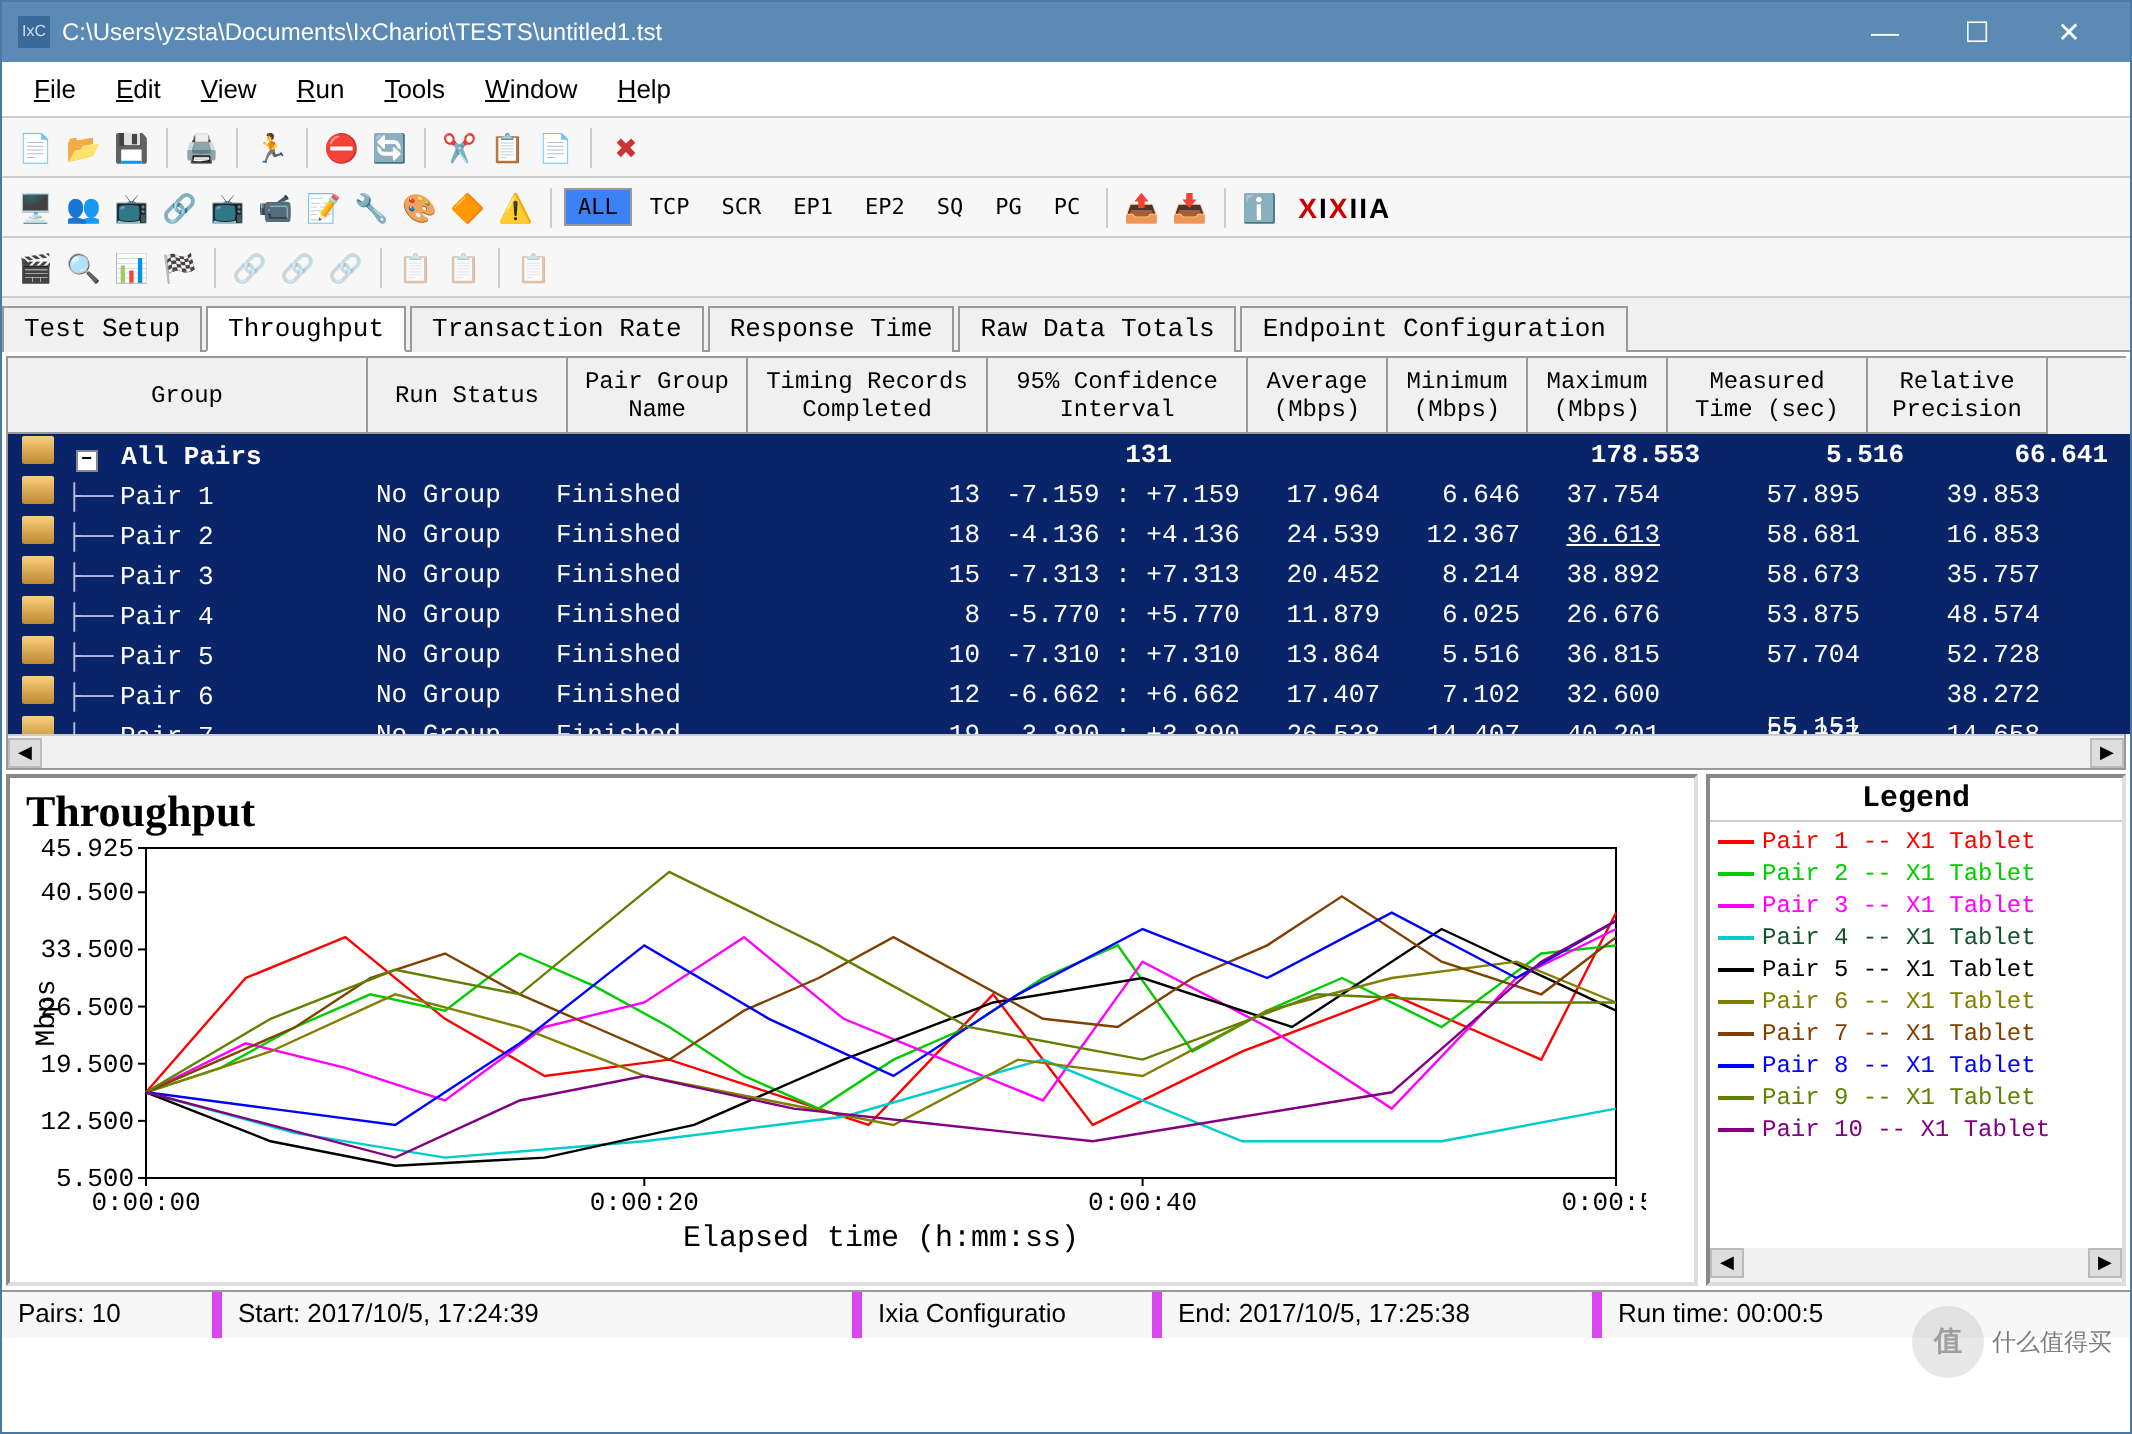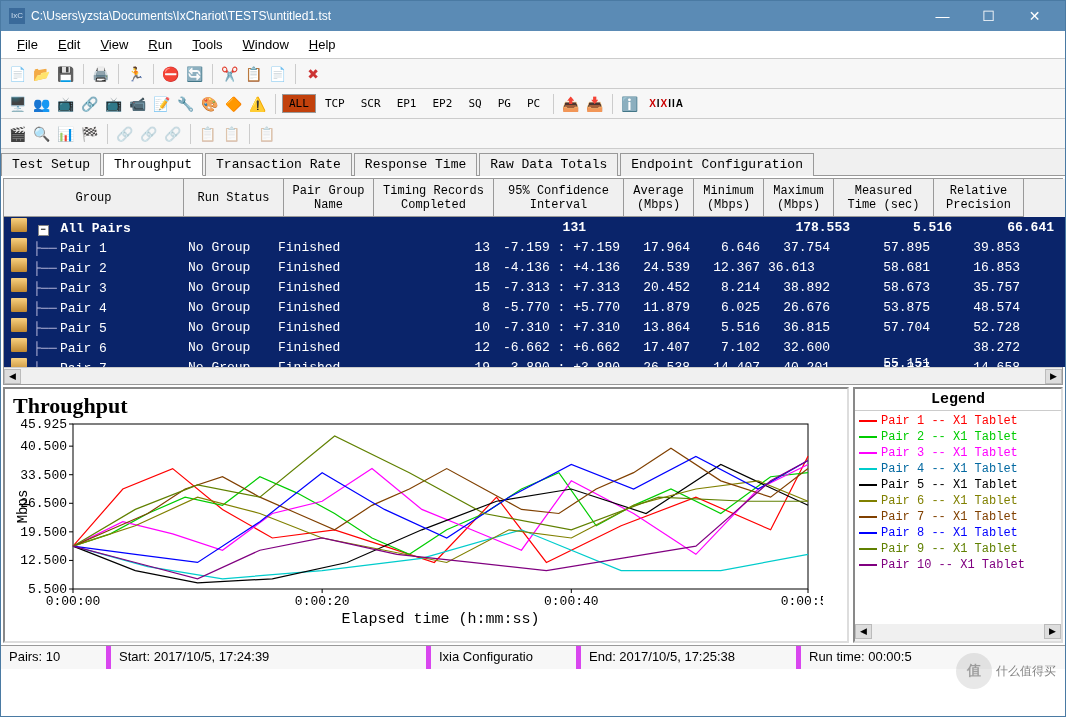--- a/index.html
+++ b/index.html
@@ -9,22 +9,22 @@
 .titlebar .title { flex: 1; }
 .titlebar .winbtns { display: flex; gap: 1px; }
 .titlebar .winbtn { width: 45px; height: 28px; display: flex; align-items: center; justify-content: center; font-size: 14px; cursor: pointer; }
 .menubar { background: #fff; border-bottom: 1px solid #ccc; padding: 3px 8px; display: flex; gap: 4px; font-size: 13px; }
 .menubar .mitem { padding: 3px 8px; cursor: pointer; }
 .menubar .mitem u { text-decoration: underline; }
 .toolbar { background: #f7f7f7; border-bottom: 1px solid #ccc; padding: 3px 6px; display: flex; align-items: center; gap: 2px; min-height: 30px; flex-wrap: wrap; }
 .tbtn { width: 22px; height: 22px; display: flex; align-items: center; justify-content: center; border: 1px solid transparent; border-radius: 2px; cursor: pointer; font-size: 14px; }
 .tsep { width: 1px; height: 20px; background: #ccc; margin: 0 4px; }
 .ttext { padding: 2px 6px; font-size: 11px; border: 1px solid transparent; cursor: pointer; font-family: monospace; }
-.ttext.active { border-color: #999; background: #c2410c; }
-.ixia { font-family: Arial; font-weight: bold; font-size: 10px; letter-spacing: 1px; }
+.ttext.active { border-color: #999; background: #3b82f6; }
+.ixia { font-family: Arial; font-weight: bold; font-size: 14px; letter-spacing: 1px; }
 .ixia .x { color: #cc0000; }
 .tabs { display: flex; background: #f0f0f0; padding-top: 3px; border-bottom: 1px solid #999; font-family: 'Courier New', monospace; font-size: 13px; }
 .tab { padding: 3px 10px; border: 1px solid #999; border-bottom: none; background: #f0f0f0; margin-right: 2px; cursor: pointer; position: relative; top: 1px; }
 .tab.active { background: #fff; border-bottom: 1px solid #fff; }
 .table-area { border: 1px solid #999; margin: 2px; }
 .thead { display: flex; background: #f0f0f0; font-family: 'Courier New', monospace; font-size: 12px; }
 .th { border-right: 1px solid #999; border-bottom: 1px solid #999; padding: 3px 4px; text-align: center; display: flex; align-items: center; justify-content: center; min-height: 38px; }
 .tbody { background: #0a246a; color: #fff; font-family: 'Courier New', monospace; font-size: 13px; overflow: hidden; position: relative; }
 .trow { display: flex; height: 20px; align-items: center; }
 .trow.header { font-weight: bold; color: #fff; gap: 32px; }
@@ -196,21 +196,21 @@
             <div class="td" style="width: 90px; text-align: right;">39.853</div>
           </div>
           <div class="trow">
             <div class="td" style="width: 180px;"><span class="tree-ico"></span><span class="tree-line">├──</span>Pair 2</div>
             <div class="td" style="width: 90px; text-align: left;">No Group</div>
             <div class="td" style="width: 100px; text-align: left;">Finished</div>
             <div class="td" style="width: 120px; text-align: right;">18</div>
             <div class="td" style="width: 130px; text-align: right;">-4.136 : +4.136</div>
             <div class="td" style="width: 70px; text-align: right;">24.539</div>
             <div class="td" style="width: 70px; text-align: right;">12.367</div>
-            <div class="td" style="width: 70px; text-align: left;">36.613</div>
+            <div class="td" style="width: 70px; text-align: right; text-decoration: underline;">36.613</div>
             <div class="td" style="width: 100px; text-align: right;">58.681</div>
             <div class="td" style="width: 90px; text-align: right;">16.853</div>
           </div>
           <div class="trow">
             <div class="td" style="width: 180px;"><span class="tree-ico"></span><span class="tree-line">├──</span>Pair 3</div>
             <div class="td" style="width: 90px; text-align: left;">No Group</div>
             <div class="td" style="width: 100px; text-align: left;">Finished</div>
             <div class="td" style="width: 120px; text-align: right;">15</div>
             <div class="td" style="width: 130px; text-align: right;">-7.313 : +7.313</div>
             <div class="td" style="width: 70px; text-align: right;">20.452</div>
@@ -333,21 +333,21 @@
         <div class="legend-item">
           <span class="legend-swatch" style="border-color:#00cc00"></span>
           <span style="color:#00cc00">Pair 2 -- X1 Tablet</span>
         </div>
         <div class="legend-item">
           <span class="legend-swatch" style="border-color:#ff00ff"></span>
           <span style="color:#ff00ff">Pair 3 -- X1 Tablet</span>
         </div>
         <div class="legend-item">
           <span class="legend-swatch" style="border-color:#00cccc"></span>
-          <span style="color:#0369a1">Pair 4 -- X1 Tablet</span>
+          <span style="color:#14532d">Pair 4 -- X1 Tablet</span>
         </div>
         <div class="legend-item">
           <span class="legend-swatch" style="border-color:#000000"></span>
           <span style="color:#000000">Pair 5 -- X1 Tablet</span>
         </div>
         <div class="legend-item">
           <span class="legend-swatch" style="border-color:#808000"></span>
           <span style="color:#808000">Pair 6 -- X1 Tablet</span>
         </div>
         <div class="legend-item">

